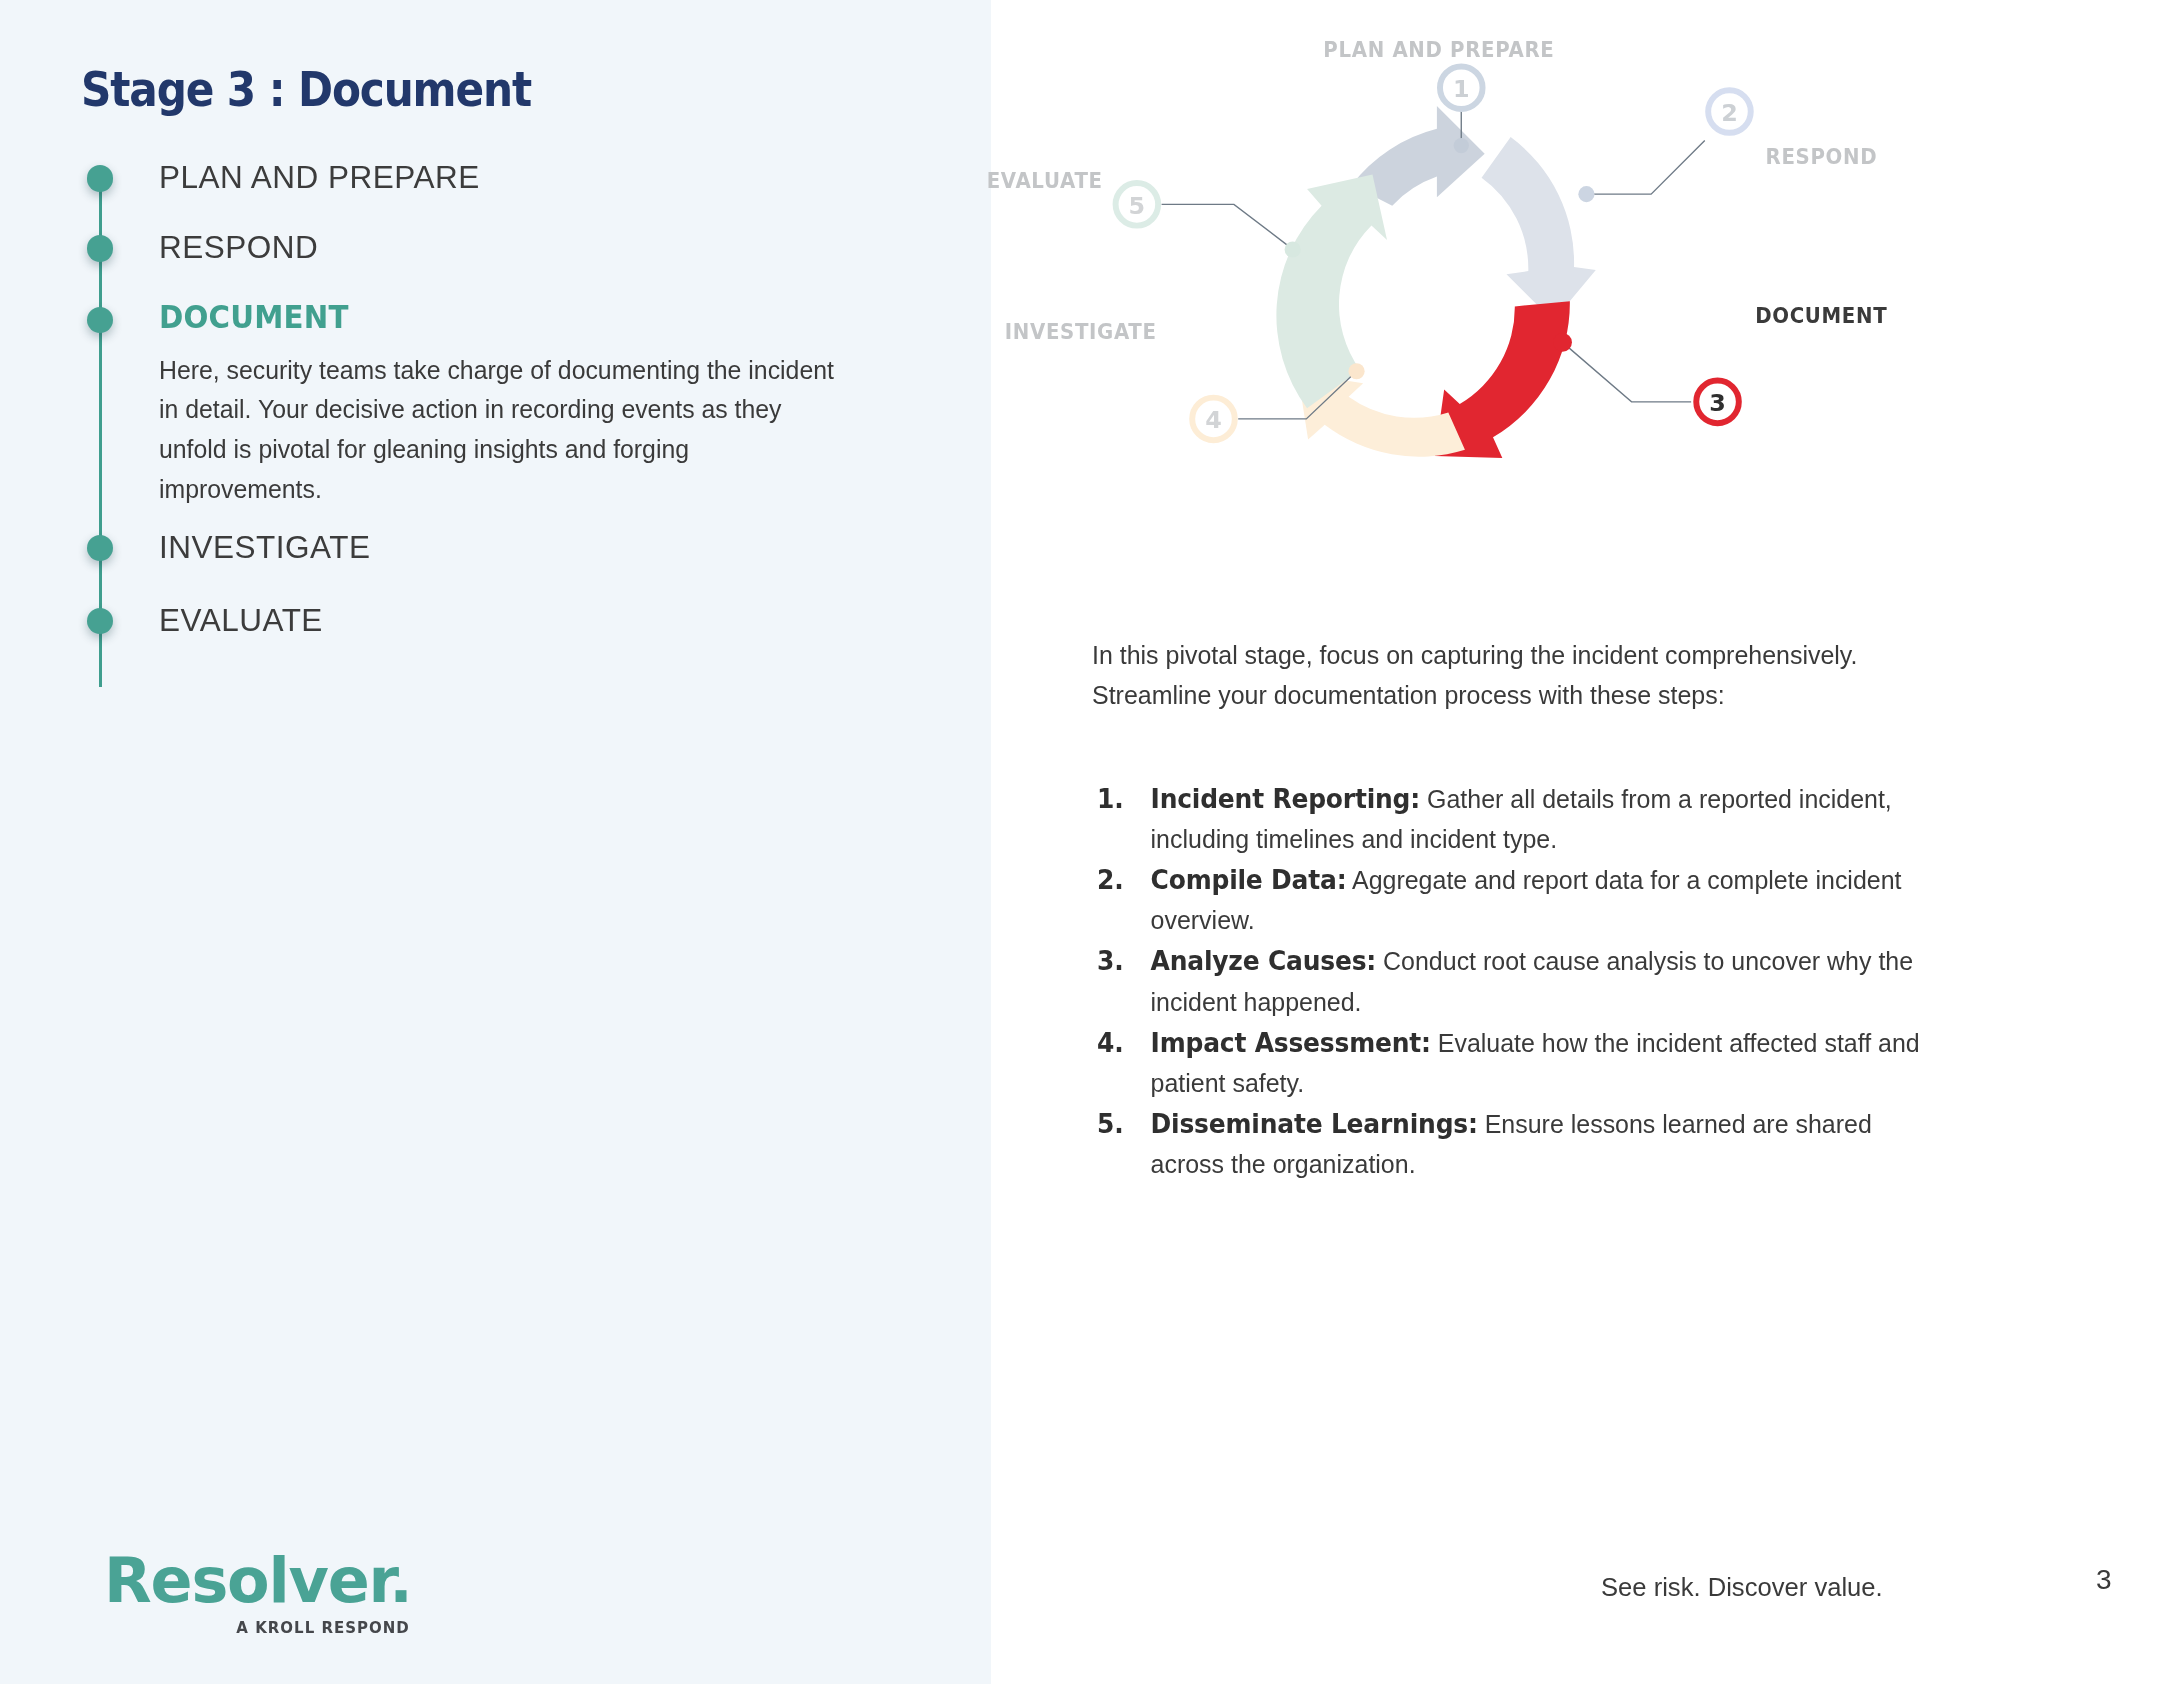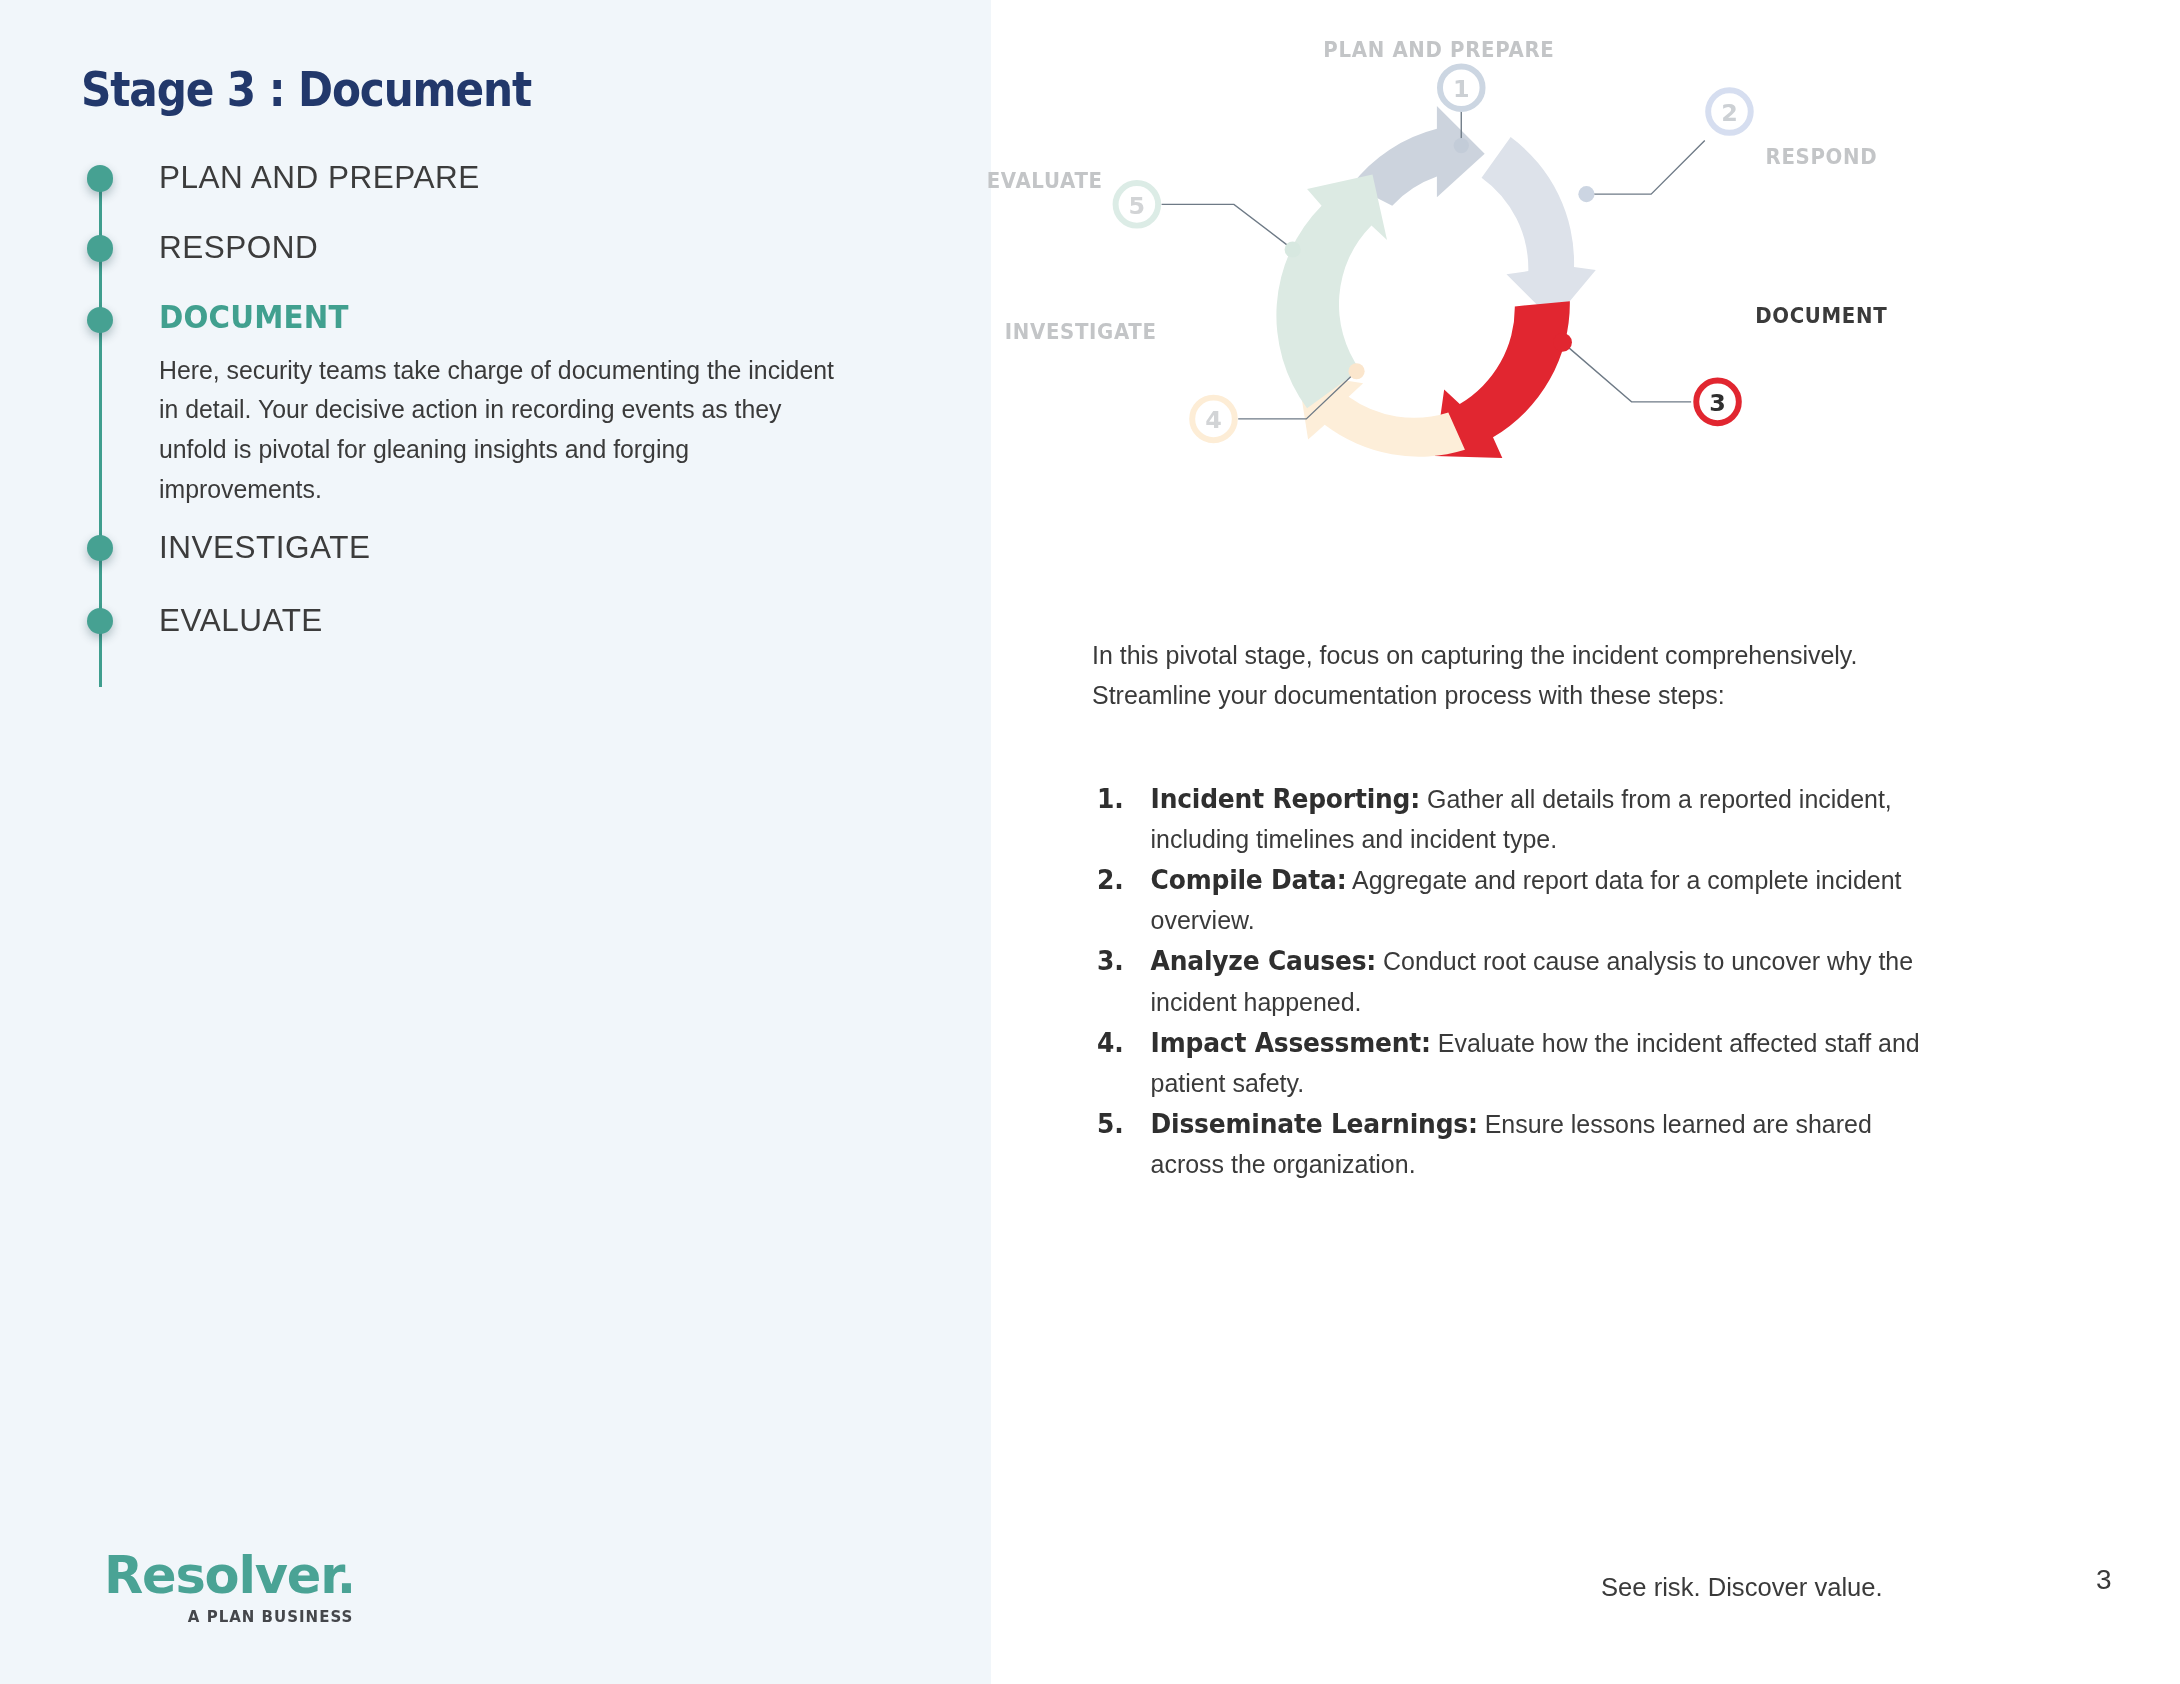--- a/index.html
+++ b/index.html
@@ -68,21 +68,21 @@
     width:716px;
     transform:scaleX(.955);
     transform-origin:left top;
   }
 
   
   #logo-block{position:absolute;left:104px;top:1550px;}
   #logo-word{
     font-family:"DejaVu Sans", sans-serif;
     font-weight:700;
-    font-size:51px;
+    font-size:62px;
     color:#4aa395;
     letter-spacing:-1.2px;
     line-height:1;
   }
   #logo-sub{
     font-family:"DejaVu Sans", sans-serif;
     font-weight:700;
     font-size:15px;
     color:#45474b;
     letter-spacing:1px;
@@ -183,21 +183,21 @@
     </div>
 
     <div class="tl-item">
       <div class="tl-dot" style="top:3.4px;"></div>
       <div class="tl-label">EVALUATE</div>
     </div>
   </div>
 
   <div id="logo-block">
     <div id="logo-word">Resolver.</div>
-    <div id="logo-sub">A PLAN BUSINESS</div>
+    <div id="logo-sub">A KROLL RESPOND</div>
   </div>
 </div>
 
 <div id="right-col">
 
   <div id="diagram">
     <svg width="1190" height="596" viewBox="0 0 1397 700">
       <defs>
         
       </defs>

